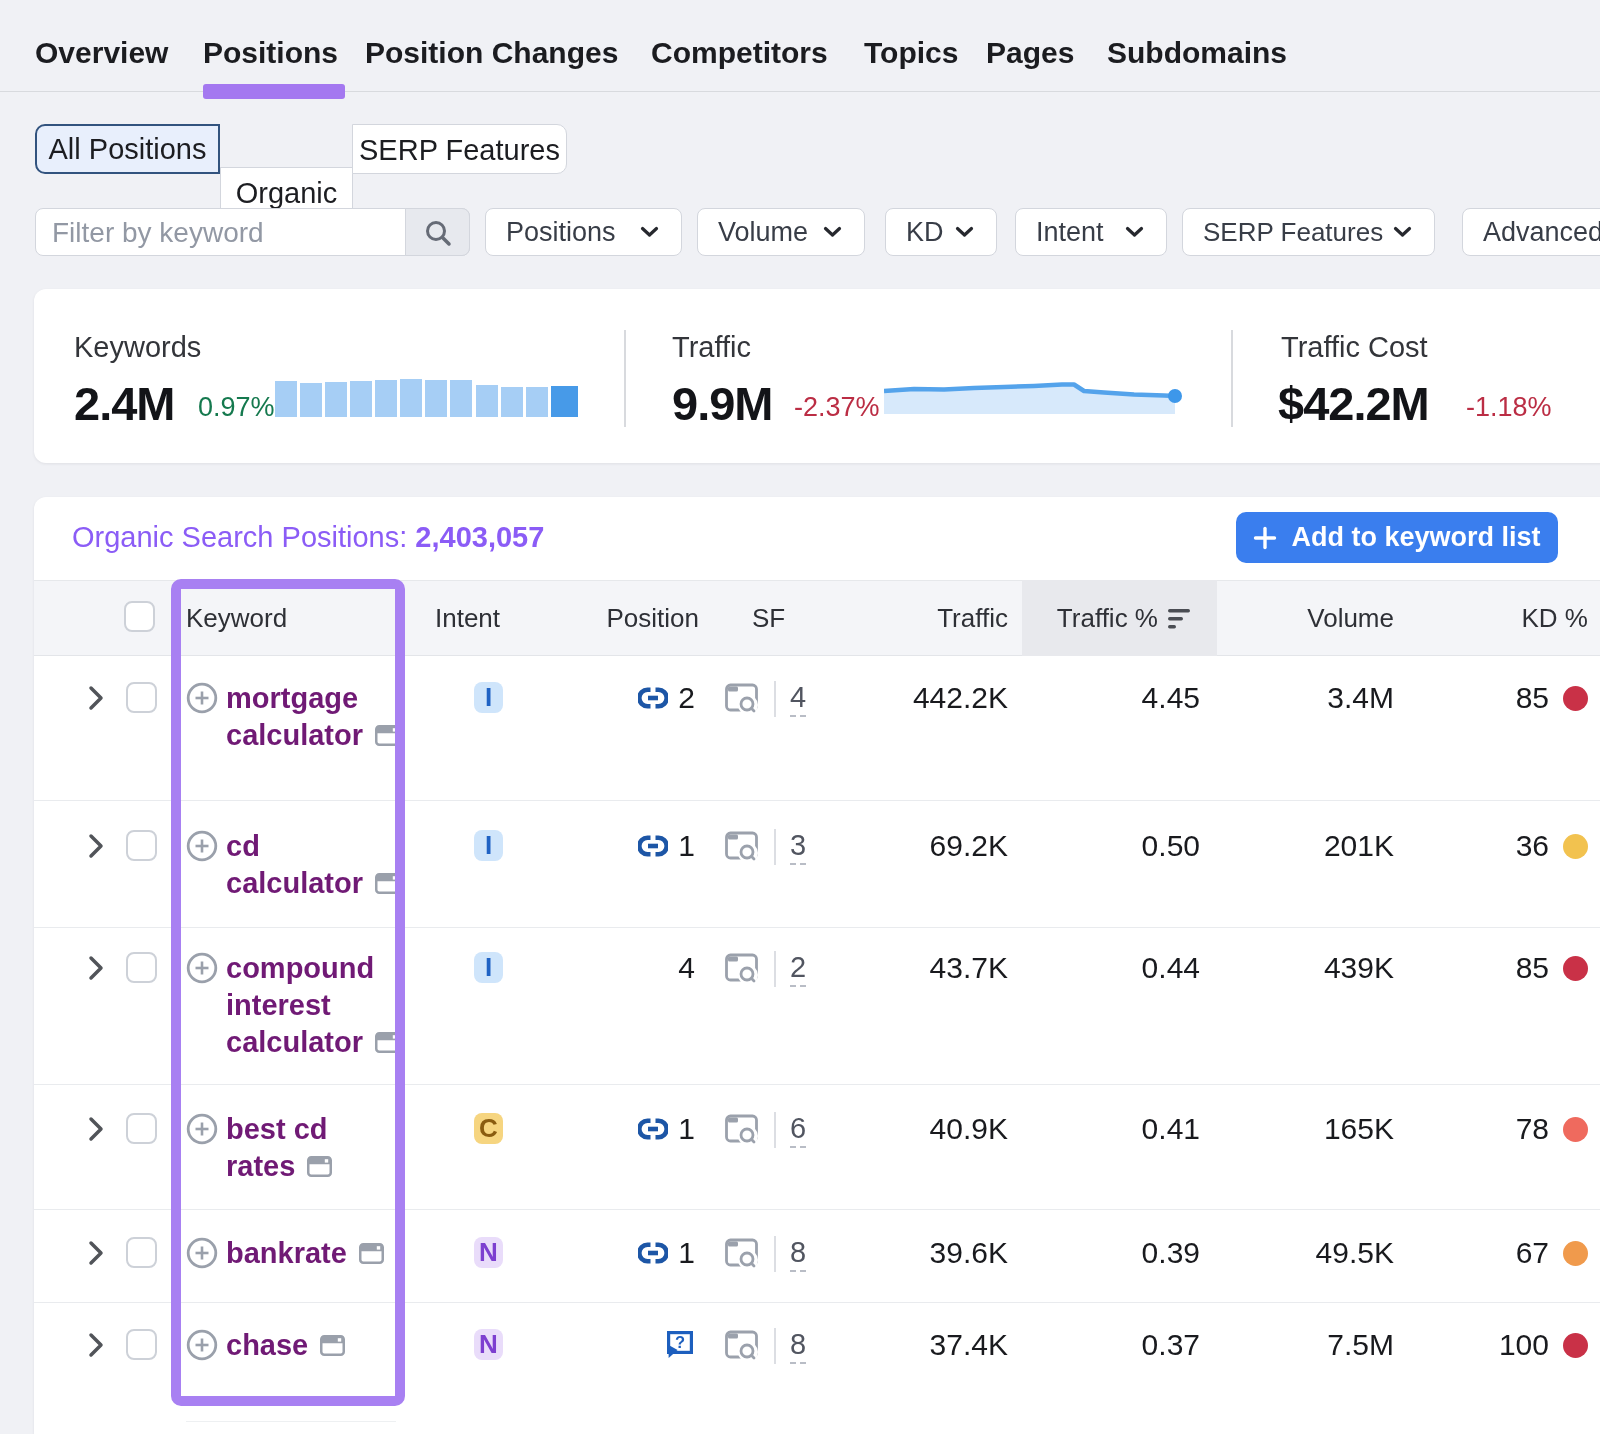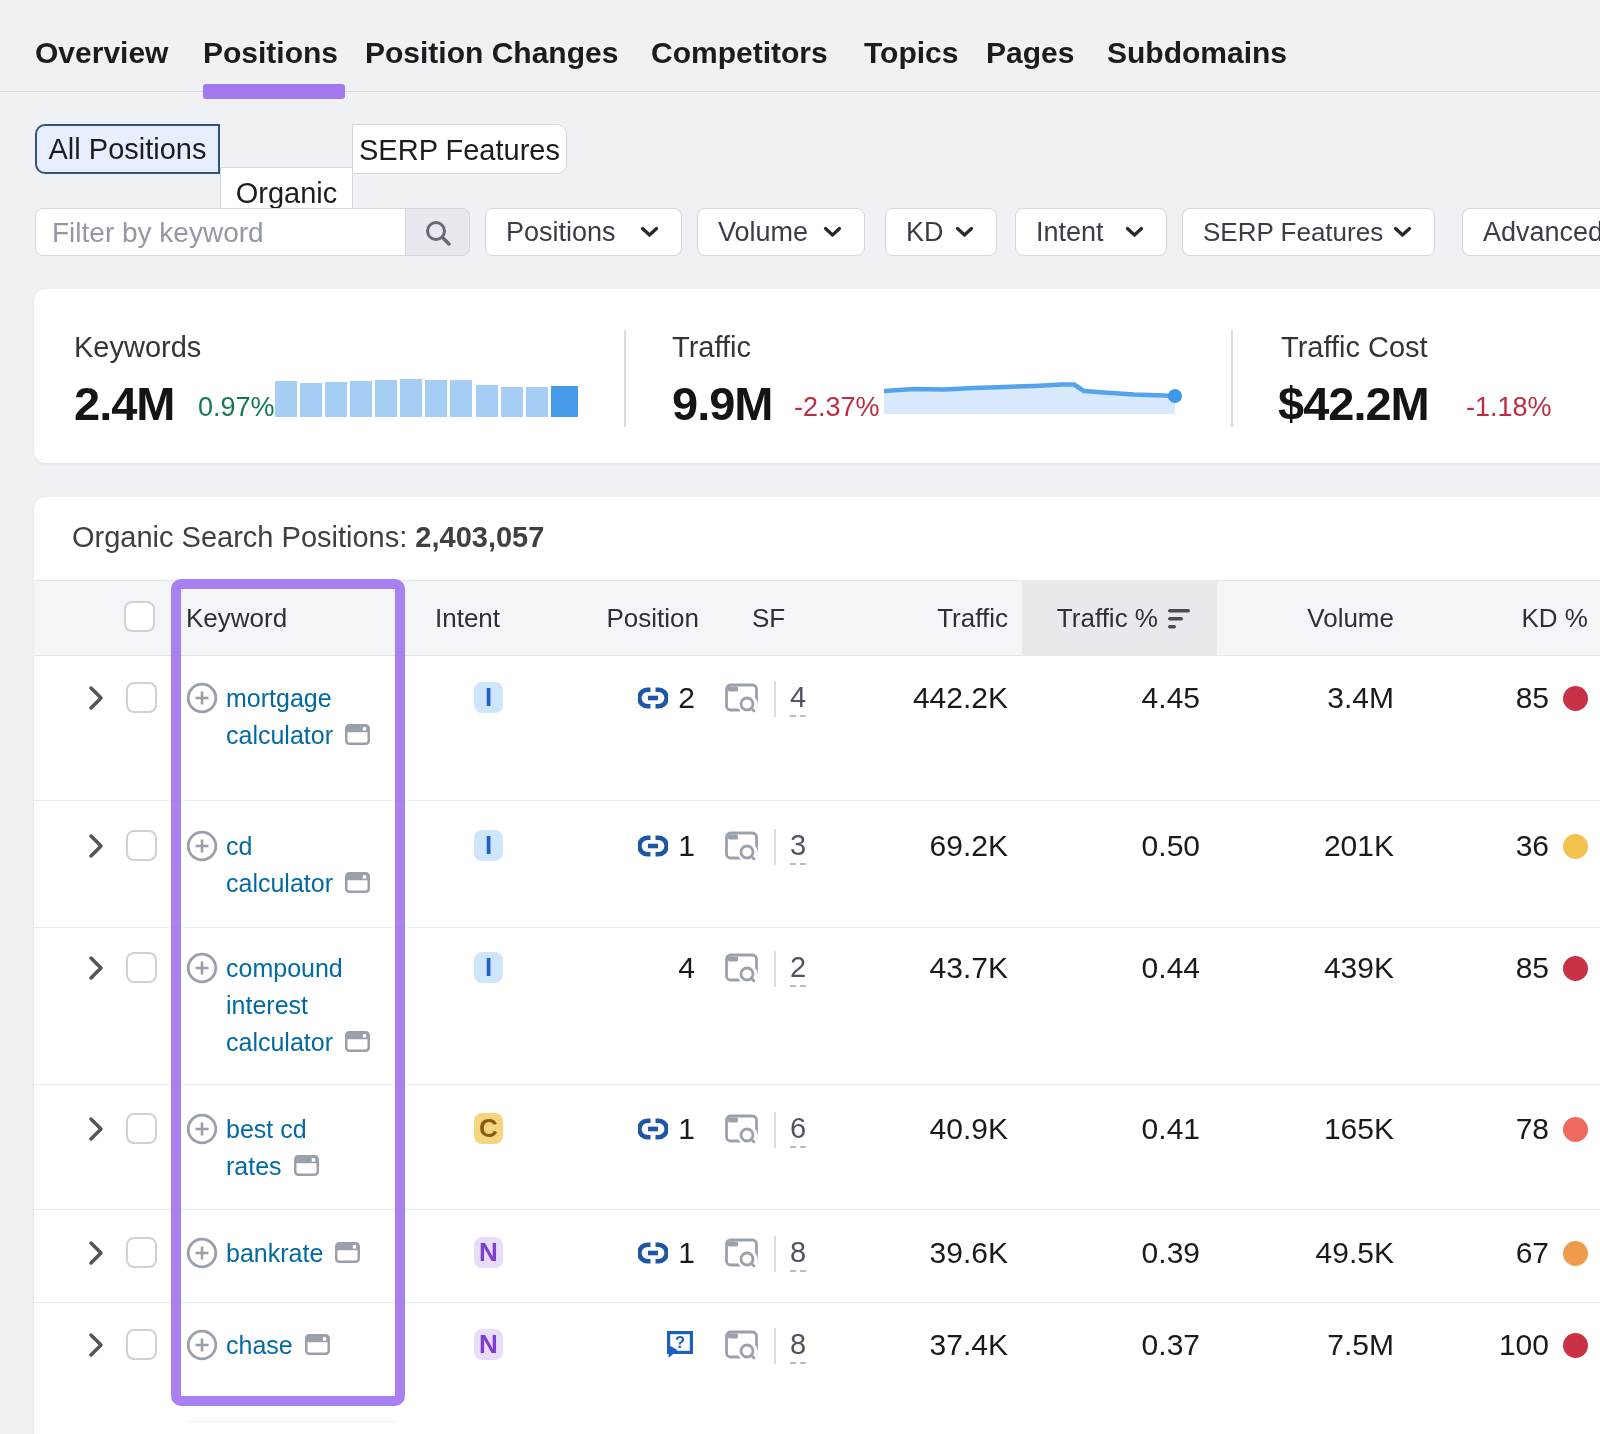--- a/index.html
+++ b/index.html
@@ -7,21 +7,21 @@
 #pg{position:relative;width:1600px;height:1434px;overflow:hidden;background:#f0f1f5;}
 .abs{position:absolute;}
 .nav{font-size:30px;font-weight:bold;color:#1b1c20;top:37px;line-height:32px;}
 .seg{top:124px;height:50px;line-height:50px;text-align:center;font-size:29px;color:#1c1d21;background:#fff;border:1px solid #d3d6dd;box-sizing:border-box;}
 .dd{top:208px;height:48px;white-space:nowrap;background:#fff;border:1px solid #d3d6dd;border-radius:8px;box-sizing:border-box;display:flex;align-items:center;justify-content:space-between;padding:0 22px 0 20px;font-size:27px;color:#383d47;}
 .lbl{font-size:29px;color:#33353a;line-height:30px;}
 .big{font-size:47px;font-weight:bold;color:#131418;line-height:47px;letter-spacing:-1px;}
 .pct{font-size:27px;line-height:27px;}
 .hdr{font-size:26px;color:#2e3036;line-height:28px;top:604px;}
 .num{font-size:30px;color:#191a1e;line-height:36px;}
-.kw{font-size:25px;color:#0369a1;line-height:37px;}
+.kw{font-size:29px;color:#701a75;line-height:37px;font-weight:bold;}
 .bar{position:absolute;background:#a6cef5;}
 .dot{position:absolute;width:25px;height:25px;border-radius:50%;}
 .cb{position:absolute;width:31px;height:31px;box-sizing:border-box;border:2px solid #cdd1d8;border-radius:8px;background:#fff;}
 .badge{position:absolute;width:29px;height:31px;border-radius:8px;text-align:center;font-size:26px;font-weight:bold;line-height:31px;}
 .rline{position:absolute;left:34px;width:1566px;height:1px;background:#e9ebee;}
 .sfnum{position:absolute;font-size:29px;color:#515560;line-height:30px;border-bottom:2px dashed #b9bdc6;padding-bottom:3px;}
 </style>
 </head>
 <body>
 <div id="pg">
@@ -89,21 +89,25 @@
 <path d="M0,16 L30,14 L60,14.5 L90,13 L120,12 L150,11 L178,9.5 L190,9.5 L200,16 L220,17.5 L250,19.5 L280,20.5 L291,21 L291,39 L0,39 Z" fill="#d7e9fb"></path>
 <path d="M0,16 L30,14 L60,14.5 L90,13 L120,12 L150,11 L178,9.5 L190,9.5 L200,16 L220,17.5 L250,19.5 L280,20.5 L291,21" fill="none" stroke="#54a3eb" stroke-width="4.5" stroke-linejoin="round"></path>
 <circle cx="291" cy="21" r="7" fill="#3d97ea"></circle>
 </svg>
 <div class="abs" style="left:1231px;top:330px;width:2px;height:97px;background:#d8dade;"></div>
 <div class="abs lbl" style="left:1281px;top:332px;">Traffic Cost</div>
 <div class="abs big" style="left:1278px;top:380px;">$42.2M</div>
 <div class="abs pct" style="left:1466px;top:394px;color:#bb2d44;">-1.18%</div>
 
 <div class="abs" style="left:34px;top:497px;width:1586px;height:937px;background:#fff;border-radius:12px 12px 0 0;box-shadow:0 1px 3px rgba(20,24,40,.08);"></div>
-<div class="abs" style="left:72px;top:522px;font-size:29px;line-height:30px;color:#404040;">Organic Search Positions: <b>2,403,057</b></div>
+<div class="abs" style="left:72px;top:522px;font-size:29px;line-height:30px;color:#8b5cf6;">Organic Search Positions: <b>2,403,057</b></div>
+<div class="abs" style="left:1236px;top:512px;width:322px;height:51px;border-radius:10px;background:#3a7eee;display:flex;align-items:center;justify-content:center;gap:14px;color:#fff;font-size:27px;font-weight:bold;"><svg width="24" height="24" viewBox="0 0 24 24">
+        <line x1="12" y1="2.5" x2="12" y2="21.5" stroke="#fff" stroke-width="3.4" stroke-linecap="round"></line>
+        <line x1="2.5" y1="12" x2="21.5" y2="12" stroke="#fff" stroke-width="3.4" stroke-linecap="round"></line>
+      </svg>Add to keyword list</div>
 <div class="abs" style="left:34px;top:580px;width:1586px;height:76px;background:#f4f5f8;border-top:1px solid #e6e8eb;border-bottom:1px solid #e3e5e9;box-sizing:border-box;"></div>
 <div class="abs" style="left:1022px;top:580px;width:195px;height:76px;background:#e8e9ed;"></div>
 <div class="cb" style="left:124px;top:601px;"></div>
 <div class="abs hdr" style="left:186px;">Keyword</div>
 <div class="abs hdr" style="left:435px;">Intent</div>
 <div class="abs hdr" style="right:901px;">Position</div>
 <div class="abs hdr" style="left:752px;text-align:center;">SF</div>
 <div class="abs hdr" style="right:592px;">Traffic</div>
 <div class="abs hdr" style="right:442px;">Traffic %</div>
 <svg class="abs" style="left:1168px;top:608px;" width="24" height="22" viewBox="0 0 24 22">

